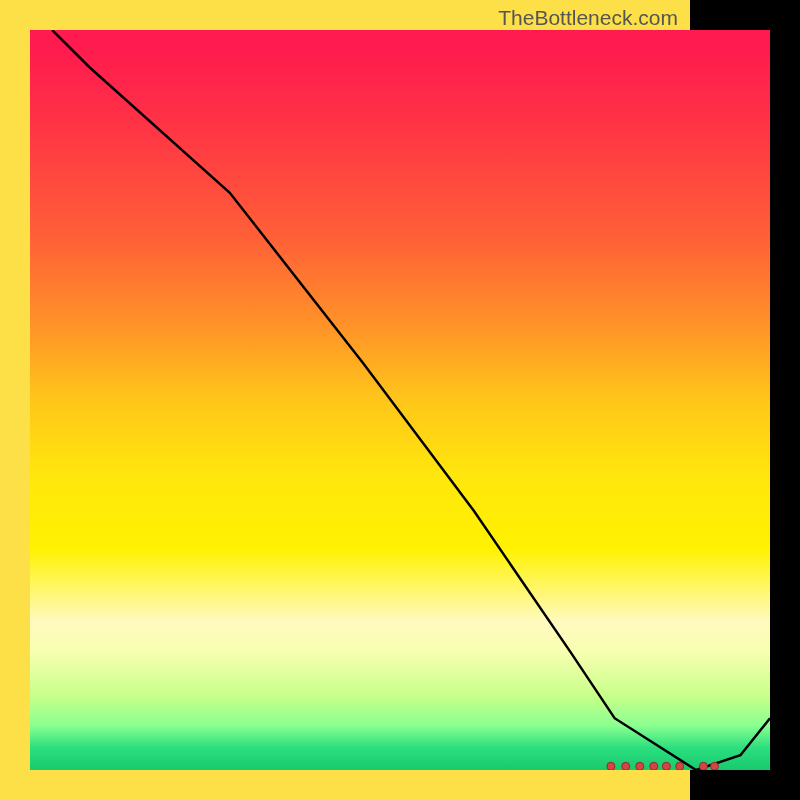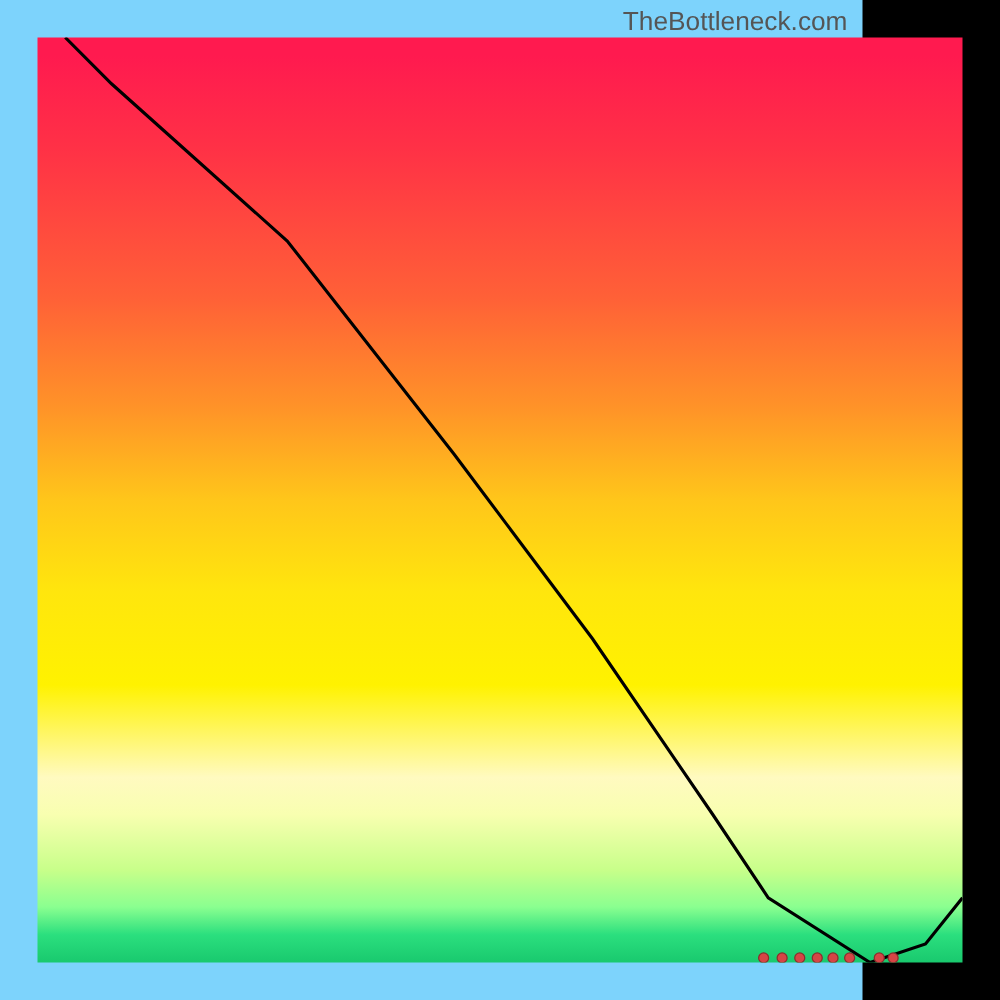--- a/index.html
+++ b/index.html
@@ -7,21 +7,21 @@
     padding: 0;
     width: 800px;
     height: 800px;
     background: #000;
     position: relative;
     font-family: Arial, sans-serif;
   }
   .outer {
     width: 690px;
     height: 800px;
-    background: #7dd3fc;
+    background: #fde047;
     position: relative;
   }
   .watermark {
     position: absolute;
     top: 6px;
     right: 12px;
     color: #555;
     font-size: 21px;
     font-weight: 500;
     z-index: 5;

